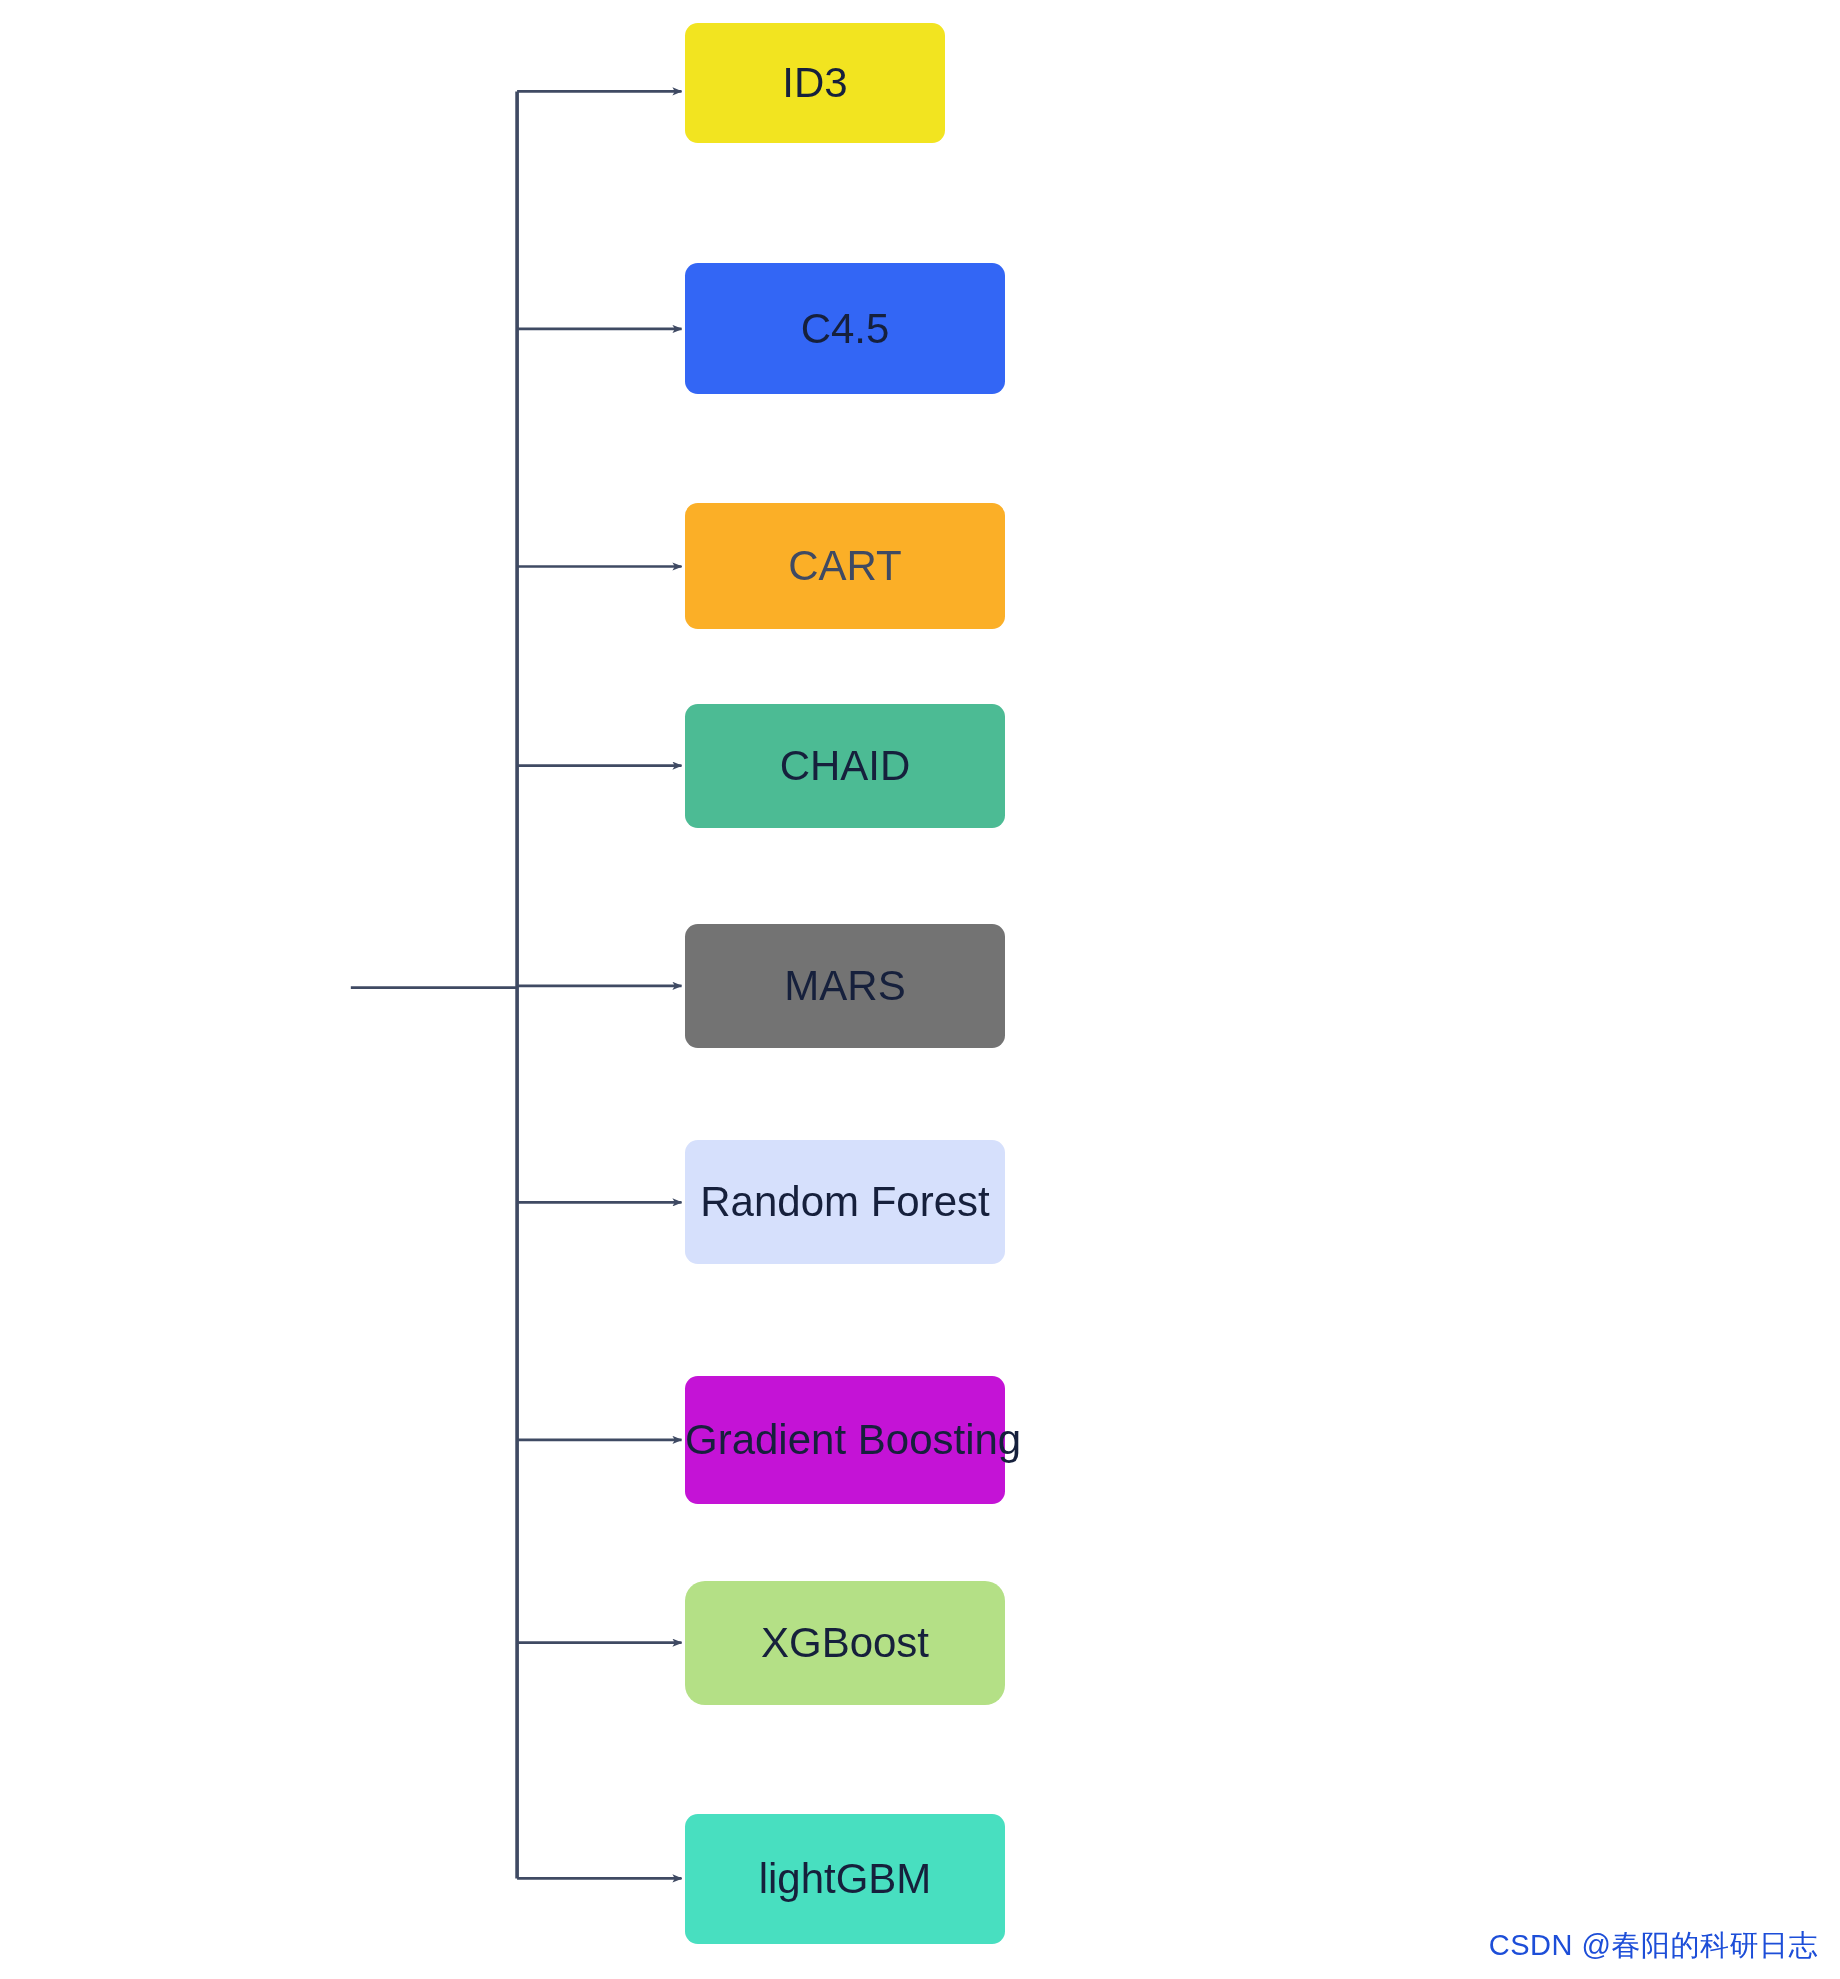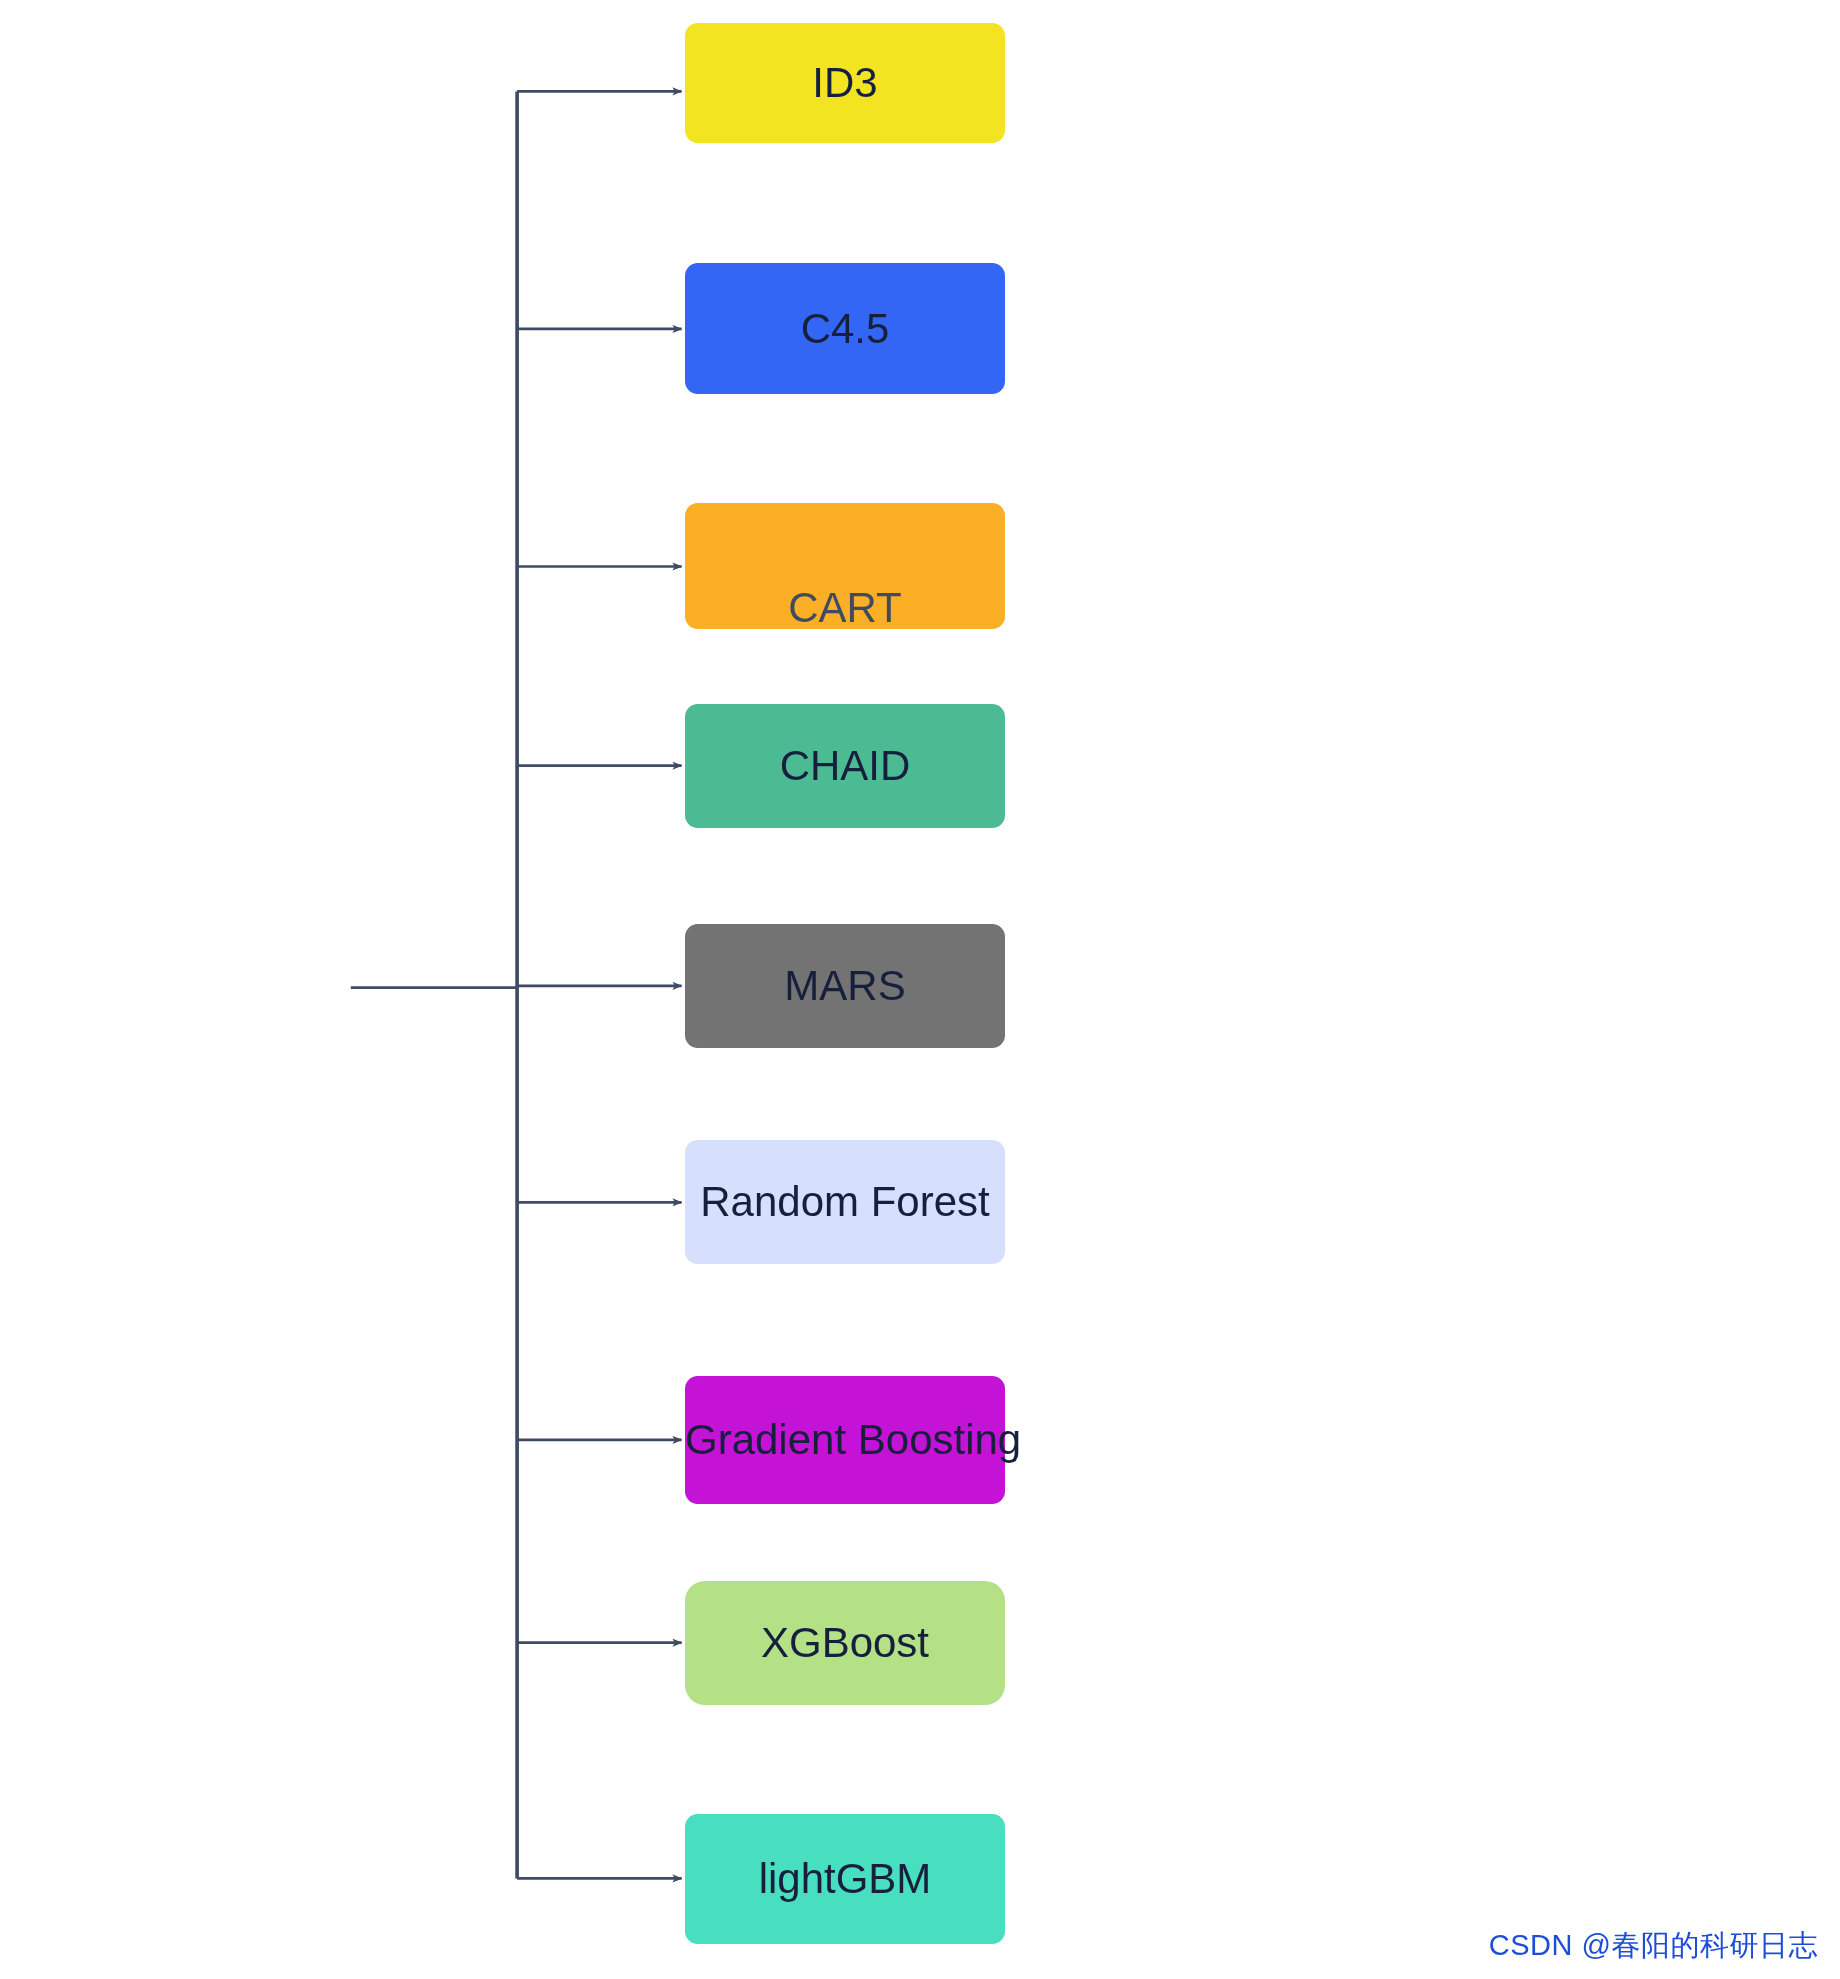--- a/index.html
+++ b/index.html
@@ -91,27 +91,27 @@
         <path d="M566,1079 L746,1079" stroke="#3F4A63" stroke-width="3" fill="none" marker-end="url(#arrowhead)"></path>
         <path d="M566,1316 L746,1316" stroke="#3F4A63" stroke-width="3" fill="none" marker-end="url(#arrowhead)"></path>
         <path d="M566,1576 L746,1576" stroke="#3F4A63" stroke-width="3" fill="none" marker-end="url(#arrowhead)"></path>
         <path d="M566,1798 L746,1798" stroke="#3F4A63" stroke-width="3" fill="none" marker-end="url(#arrowhead)"></path>
         <path d="M566,2056 L746,2056" stroke="#3F4A63" stroke-width="3" fill="none" marker-end="url(#arrowhead)"></path>
       </g>
   </svg>
 
 
   <div id="leaf-container">
-      <div class="node leaf" style="left: 685px; top: 23px; width: 320px; height: 120px; background: rgb(242, 228, 32); color: rgb(22, 32, 60);">
+      <div class="node leaf" style="left: 685px; top: 23px; width: 260px; height: 120px; background: rgb(242, 228, 32); color: rgb(22, 32, 60);">
         <span class="node-label">ID3</span>
       </div>
       <div class="node leaf" style="left: 685px; top: 263px; width: 320px; height: 131px; background: rgb(51, 102, 245); color: rgb(22, 32, 60);">
         <span class="node-label">C4.5</span>
       </div>
-      <div class="node leaf" style="left: 685px; top: 503px; width: 320px; height: 126px; background: rgb(251, 175, 39); color: rgb(63, 74, 99); align-items: flex-end;">
+      <div class="node leaf" style="left: 685px; top: 503px; width: 320px; height: 126px; background: rgb(251, 175, 39); color: rgb(63, 74, 99);">
         <span class="node-label">CART</span>
       </div>
       <div class="node leaf" style="left: 685px; top: 704px; width: 320px; height: 124px; background: rgb(76, 187, 148); color: rgb(22, 32, 60);">
         <span class="node-label">CHAID</span>
       </div>
       <div class="node leaf" style="left: 685px; top: 924px; width: 320px; height: 124px; background: #737373; color: rgb(22, 32, 60);">
         <span class="node-label">MARS</span>
       </div>
       <div class="node leaf" style="left: 685px; top: 1140px; width: 320px; height: 124px; background: rgb(214, 224, 252); color: rgb(22, 32, 60);">
         <span class="node-label">Random Forest</span>

